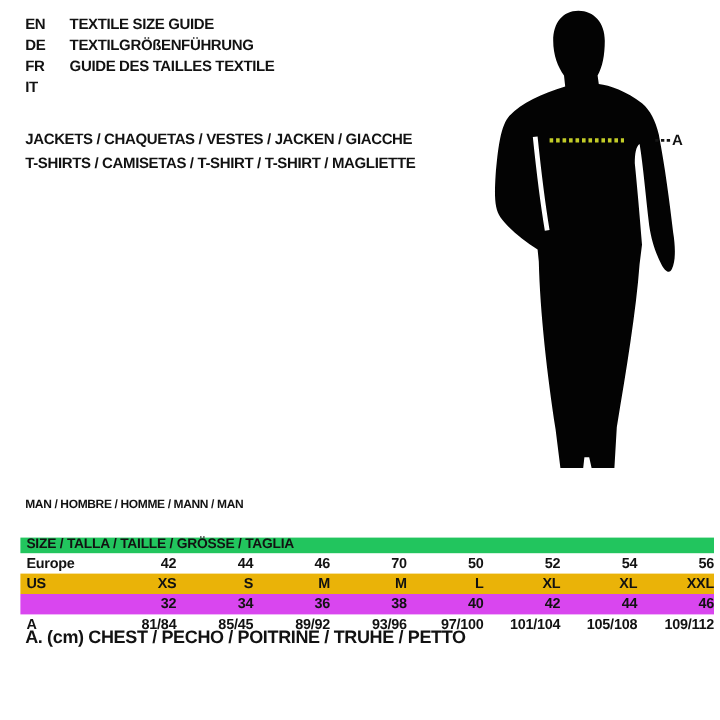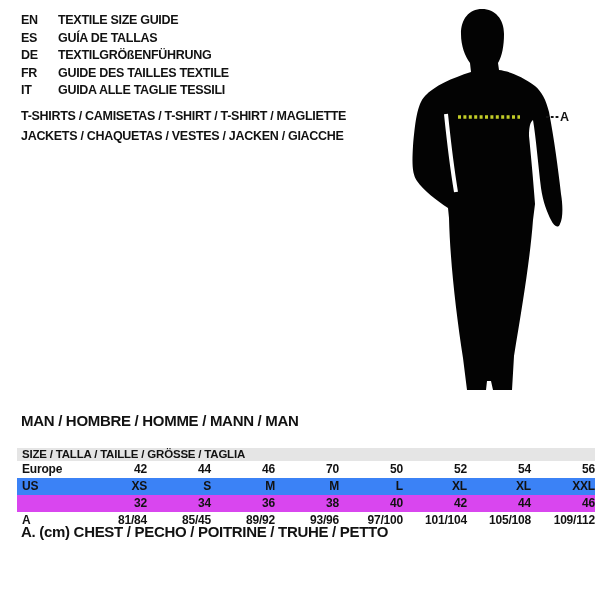--- a/index.html
+++ b/index.html
@@ -19,21 +19,21 @@
   
   .categories { position:absolute; left:21px; top:107px; letter-spacing:-0.3px; }
   .category-line { font-size:12.5px; line-height:19.5px; white-space:nowrap; }
 
   
   .figure { position:absolute; left:402px; top:8px; width:176px; height:384px; }
   .figure svg { position:absolute; left:0; top:0; }
   .measure-label { position:absolute; left:158px; top:101px; font-size:12.5px; line-height:16px; }
 
   
-  .section-title { position:absolute; left:21px; top:413px; font-size:15px; line-height:16px; letter-spacing:-0.3px; white-space:nowrap; }
+  .section-title { position:absolute; left:21px; top:413px; font-size:10px; line-height:16px; letter-spacing:-0.3px; white-space:nowrap; }
 
   
   .size-table { position:absolute; left:17px; top:448px; width:578px; letter-spacing:-0.2px; }
   .table-header { height:13px; line-height:13px; font-size:11.5px; padding-left:5px; box-sizing:border-box; white-space:nowrap; }
   .table-row { display:grid; grid-template-columns:66px repeat(8,1fr); height:17px; line-height:17px; font-size:12px; }
   .row-label { text-align:left; padding-left:5px; white-space:nowrap; }
   .cell { text-align:right; white-space:nowrap; }
 
   
   .footnote { position:absolute; left:21px; top:524px; font-size:15px; line-height:16px; letter-spacing:-0.3px; white-space:nowrap; }
@@ -42,40 +42,35 @@
 <body>
 
 <div class="canvas">
 
   <div class="languages">
     <div class="lang-row">
       <span class="lang-code">EN</span>
       <span class="lang-text">TEXTILE SIZE GUIDE</span>
     </div>
     <div class="lang-row">
-      <span class="lang-code">ES</span>
-      <span class="lang-text">GUÍA DE TALLAS</span>
-    </div>
-    <div class="lang-row">
       <span class="lang-code">DE</span>
       <span class="lang-text">TEXTILGRÖßENFÜHRUNG</span>
     </div>
     <div class="lang-row">
       <span class="lang-code">FR</span>
       <span class="lang-text">GUIDE DES TAILLES TEXTILE</span>
     </div>
     <div class="lang-row">
       <span class="lang-code">IT</span>
-      <span class="lang-text">GUIDA ALLE TAGLIE TESSILI</span>
     </div>
   </div>
 
   <div class="categories">
+    <div class="category-line">JACKETS / CHAQUETAS / VESTES / JACKEN / GIACCHE</div>
     <div class="category-line">T-SHIRTS / CAMISETAS / T-SHIRT / T-SHIRT / MAGLIETTE</div>
-    <div class="category-line">JACKETS / CHAQUETAS / VESTES / JACKEN / GIACCHE</div>
   </div>
 
   <div class="figure">
     <svg width="176" height="384" viewBox="0 0 176 384">
 
       <path d="M80,1
            C67,1 59,11 59,26
            C59,38 63,48 68,55
            L69,64
            C50,70 32,78 23,88
@@ -111,35 +106,35 @@
       <line x1="56" y1="109" x2="118" y2="109" stroke-width="3.5" stroke-dasharray="3 2.4" stroke="#c3cd28"></line>
 
       <line x1="144" y1="109" x2="157" y2="109" stroke-width="2.2" stroke-dasharray="2.8 2" stroke="#141414"></line>
     </svg>
     <span class="measure-label">A</span>
   </div>
 
   <div class="section-title">MAN / HOMBRE / HOMME / MANN / MAN</div>
 
   <div class="size-table">
-    <div class="table-header" style="background-color: #e5e5e5;">SIZE / TALLA / TAILLE / GRÖSSE / TAGLIA</div>
+    <div class="table-header" style="background-color: #22c55e;">SIZE / TALLA / TAILLE / GRÖSSE / TAGLIA</div>
 
     <div class="table-row">
       <span class="row-label">Europe</span>
       <span class="cell">42</span>
       <span class="cell">44</span>
       <span class="cell">46</span>
       <span class="cell">70</span>
       <span class="cell">50</span>
       <span class="cell">52</span>
       <span class="cell">54</span>
       <span class="cell">56</span>
     </div>
 
-    <div class="table-row" style="background-color: #3b82f6;">
+    <div class="table-row" style="background-color: #eab308;">
       <span class="row-label">US</span>
       <span class="cell">XS</span>
       <span class="cell">S</span>
       <span class="cell">M</span>
       <span class="cell">M</span>
       <span class="cell">L</span>
       <span class="cell">XL</span>
       <span class="cell">XL</span>
       <span class="cell">XXL</span>
     </div>

